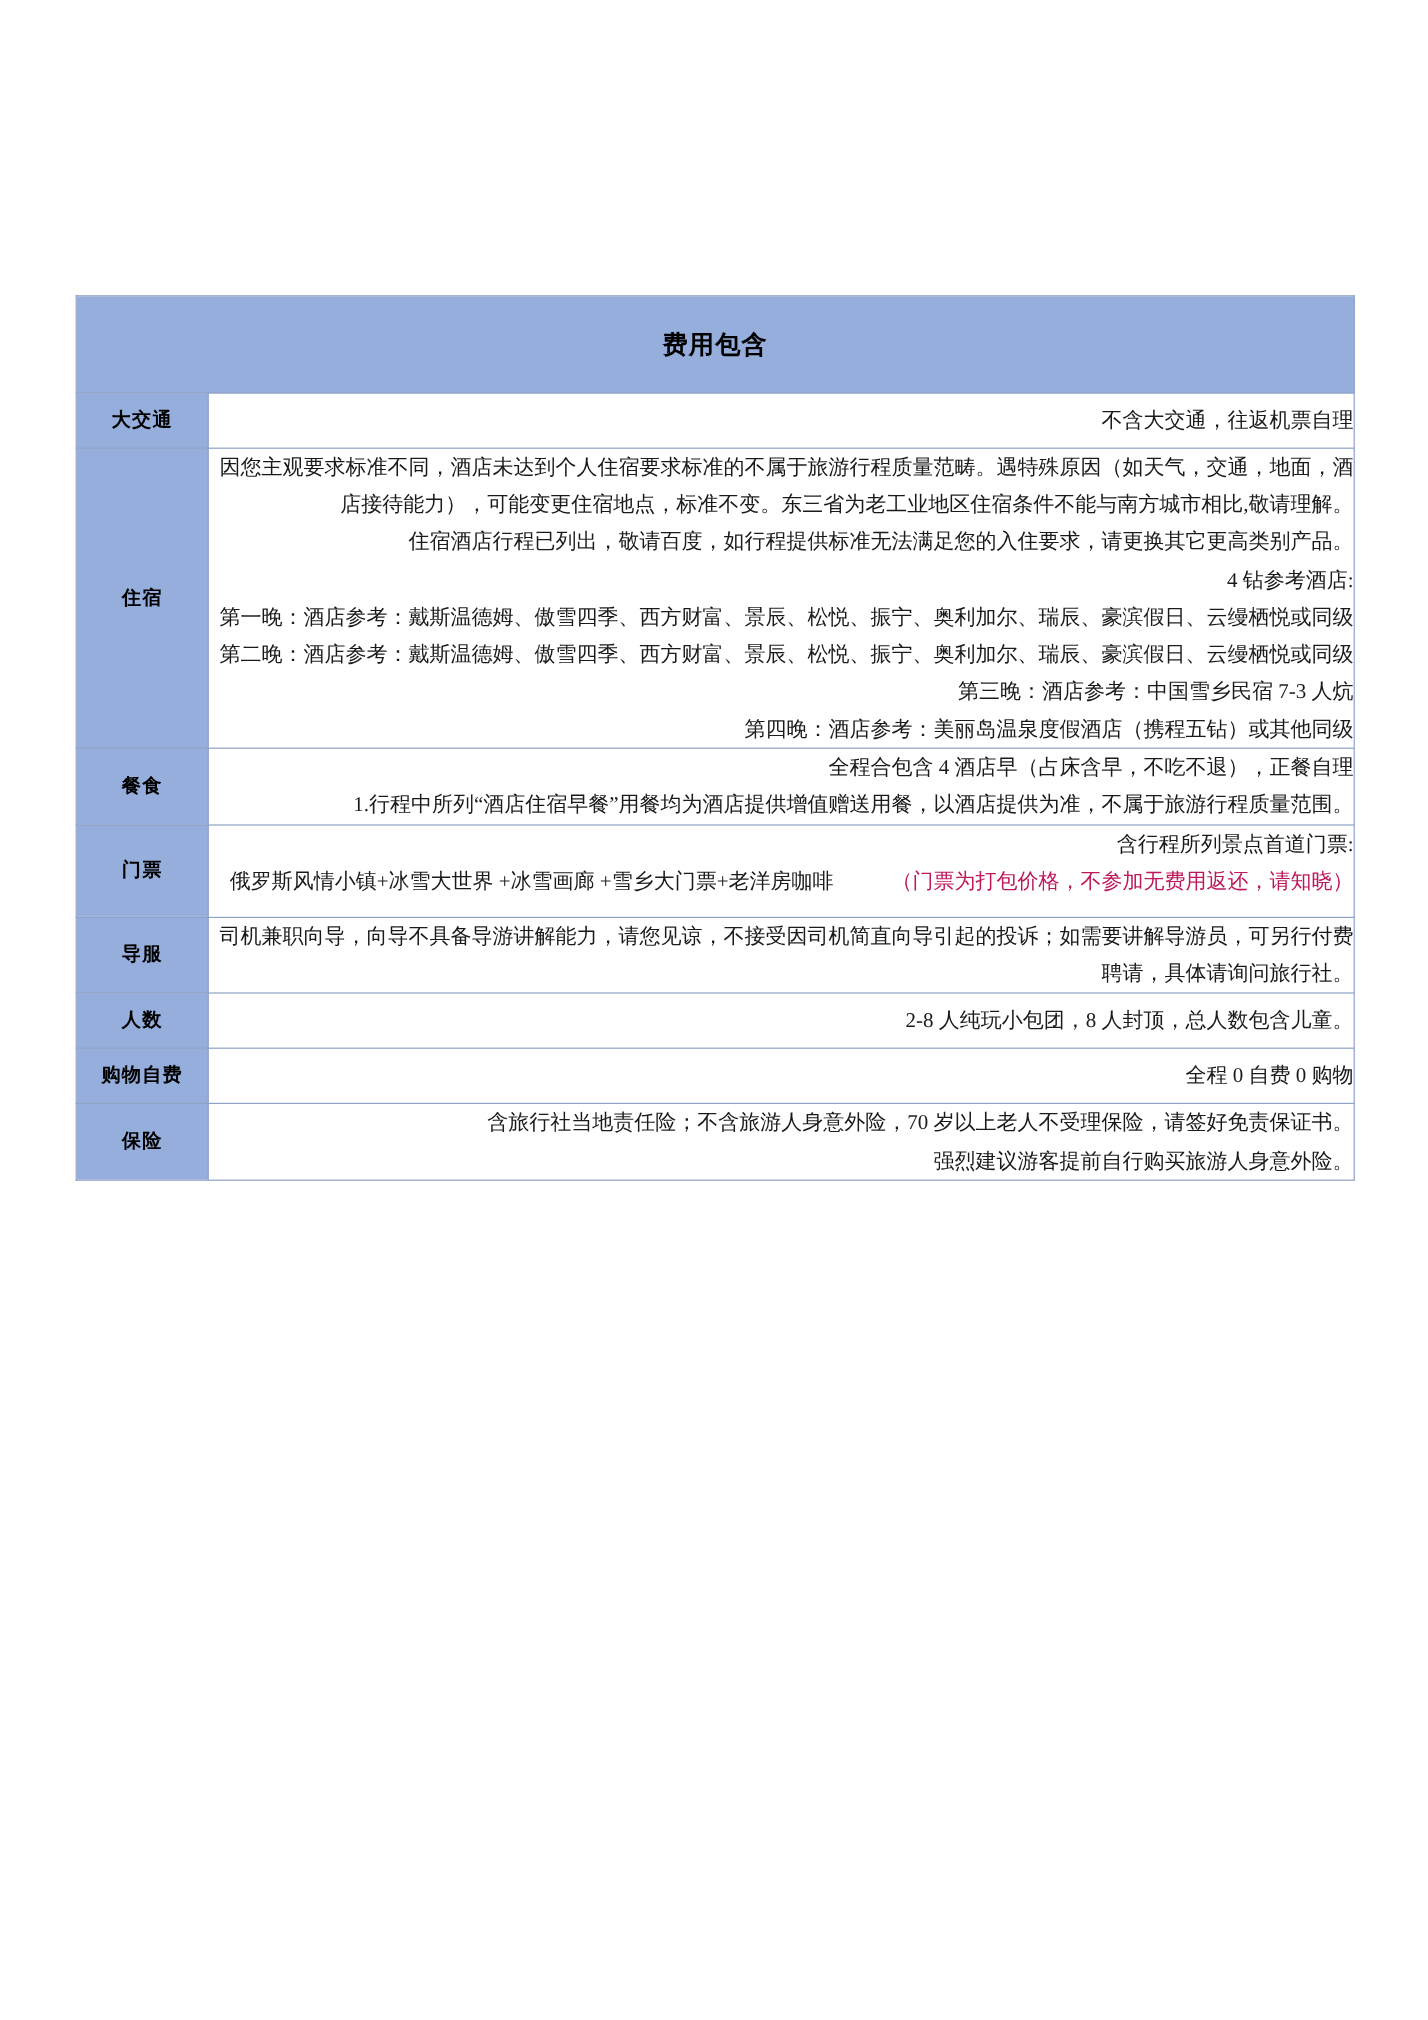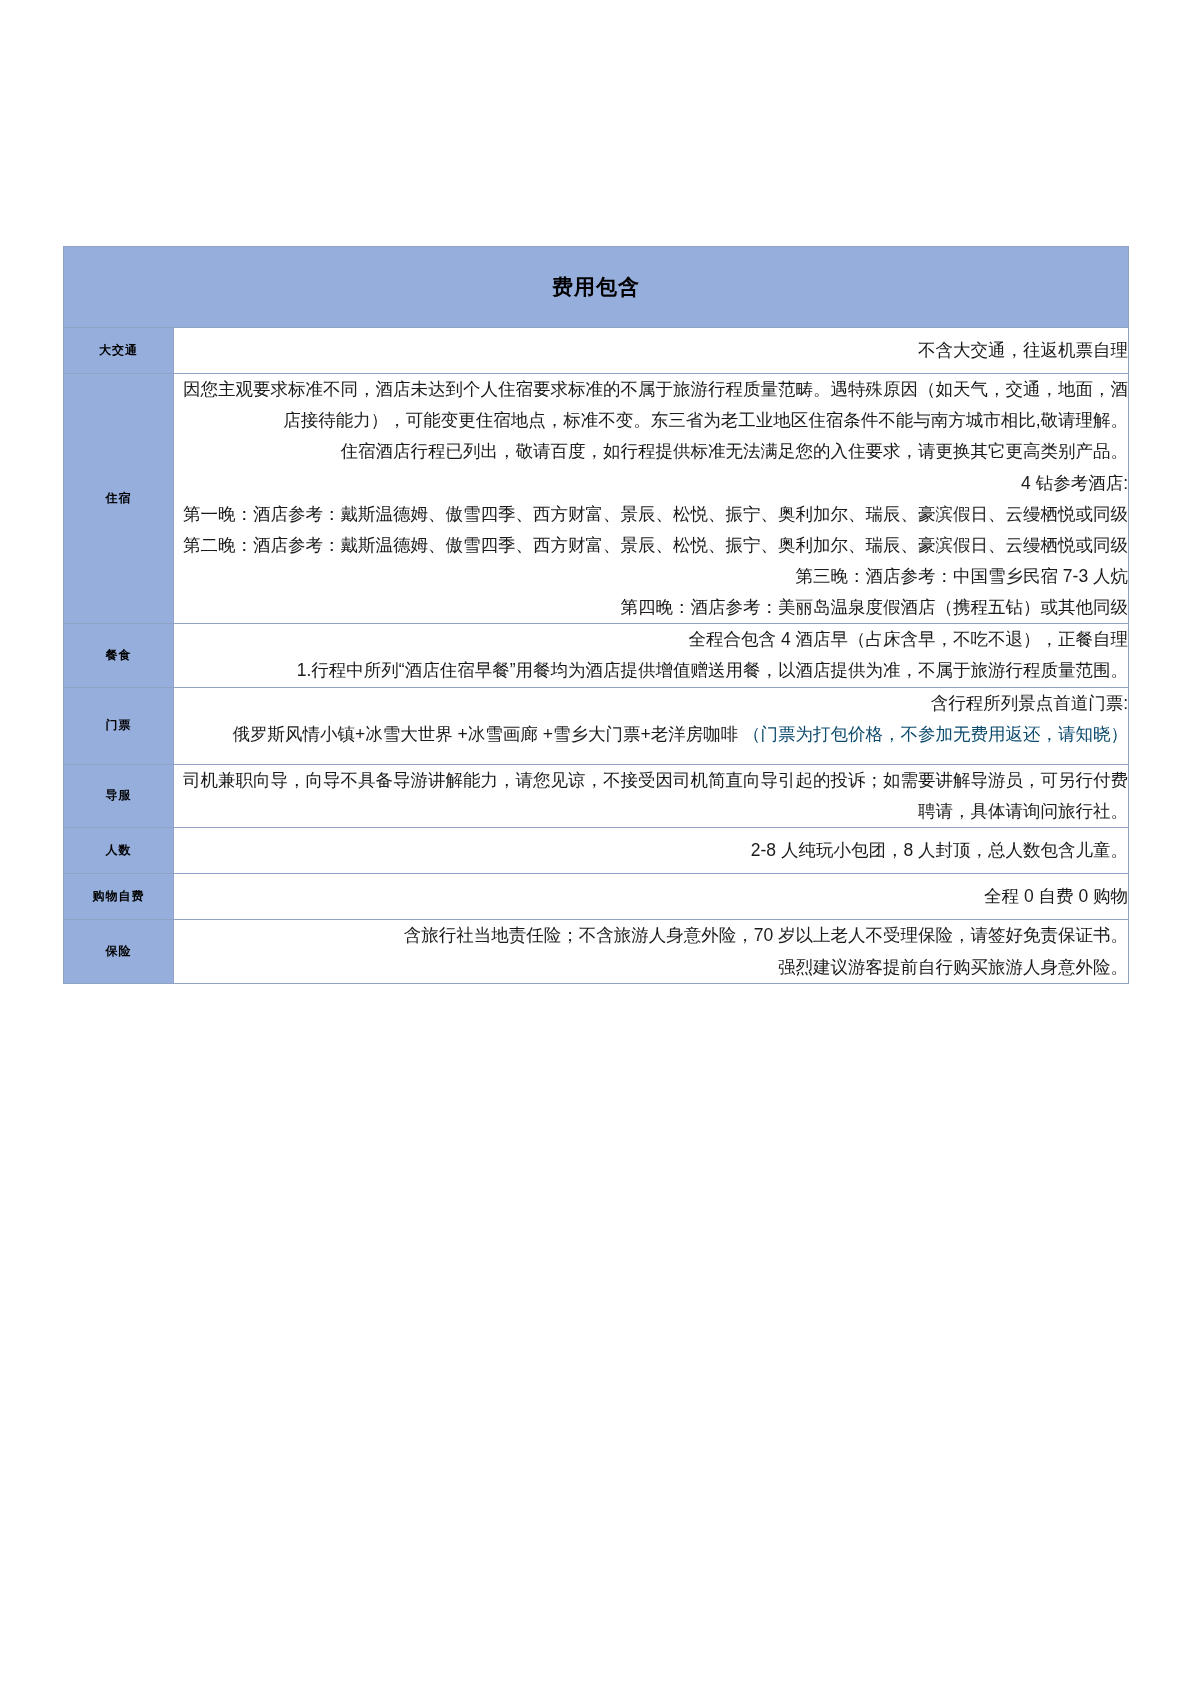--- a/index.html
+++ b/index.html
@@ -33,57 +33,59 @@
     border-collapse: collapse;
     table-layout: fixed;
     border: 1px solid #9aabc9;
   }
 
   table.fee-table td,
   table.fee-table th {
     border: 1px solid #8fa3c6;
     vertical-align: middle;
     padding: 0;
+    font-family: Liberation Serif, serif;
   }
 
   .head-cell {
     background: #95aedc;
     text-align: center;
     font-weight: bold;
     font-size: 21px;
     color: #000000;
     height: 80px;
     letter-spacing: 1px;
   }
 
   .label-cell {
     width: 110px;
     background: #95aedc;
     text-align: center;
     font-weight: bold;
-    font-size: 12px;
+    font-size: 16px;
     color: #000000;
     letter-spacing: 1px;
   }
 
   .content-cell {
     background: #ffffff;
     padding: 10px 12px 10px 14px;
     font-size: 17.5px;
     line-height: 1.78;
     color: #1a1a1a;
     text-align: right;
   }
 
   .content-cell p {
     margin: 0;
   }
 
   .blue-note {
-    color: #0c4a6e;
+    color: #be185d;
+    margin-left: 44px;
   }
 
   .indent1 {
     padding-left: 10px;
   }
 
   
   .tight .content-cell { padding-top: 7px; padding-bottom: 7px; }
   .roomy .content-cell { padding-bottom: 14px; }
 </style>

